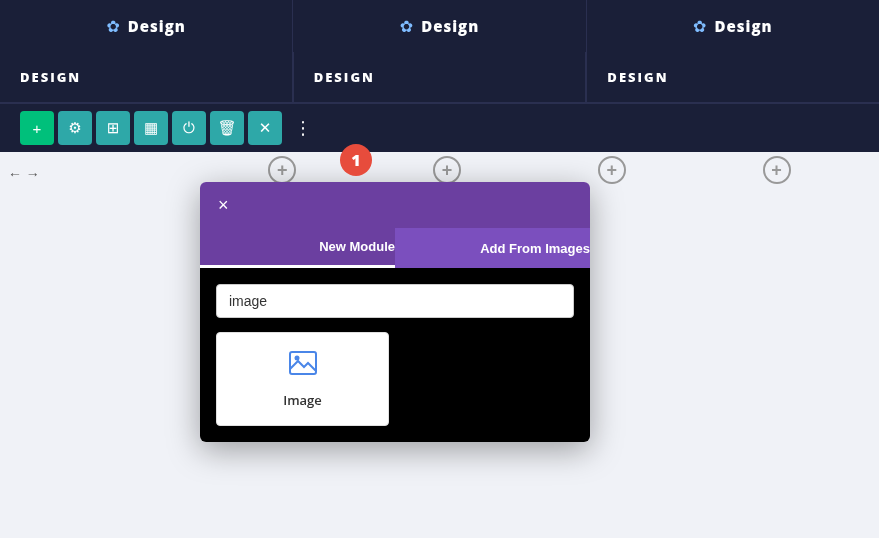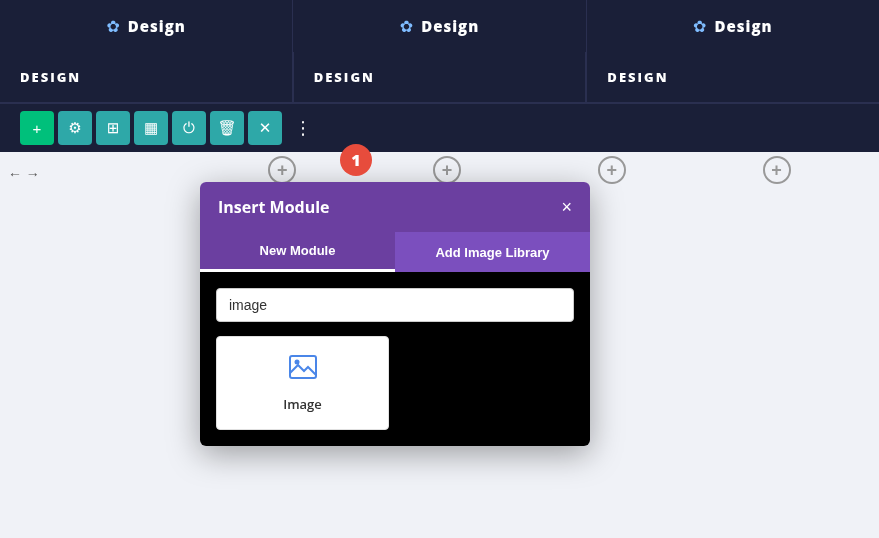--- a/index.html
+++ b/index.html
@@ -181,21 +181,21 @@
       cursor: pointer;
       line-height: 1;
     }
     .modal-tabs {
       display: flex;
       background: #7b4fbe;
     }
     .modal-tab {
       flex: 1;
       padding: 11px 0;
-      text-align: center;
+      text-align: right;
       color: #fff;
       font-size: 13px;
       font-weight: 600;
       cursor: pointer;
       border: none;
       background: transparent;
     }
     .modal-tab.active {
       background: #6b3fa0;
       border-bottom: 3px solid #fff;
@@ -329,27 +329,26 @@
     <div class="step-badge red">
       <span>1</span>
     </div>
     <div class="arrow-pointer right red"></div>
   </div>
 
   <div class="modal-overlay">
     <div class="modal">
 
       <div class="modal-header">
-        <span class="modal-title">Insert Module</span>
         <button class="modal-close">×</button>
       </div>
 
       <div class="modal-tabs">
         <button class="modal-tab active">New Module</button>
-        <button class="modal-tab inactive">Add Image Library</button>
+        <button class="modal-tab inactive">Add From Images</button>
       </div>
 
       <div class="modal-body">
         <input class="search-input" type="text" value="image" style="">
         
         <div class="modules-grid">
           <div class="module-card">
             <span class="module-card-icon">
               <svg width="28" height="28" viewBox="0 0 28 28" fill="none">
                 <rect x="1" y="3" width="26" height="22" rx="2" stroke="#4a86e8" stroke-width="2" fill="none"></rect>

